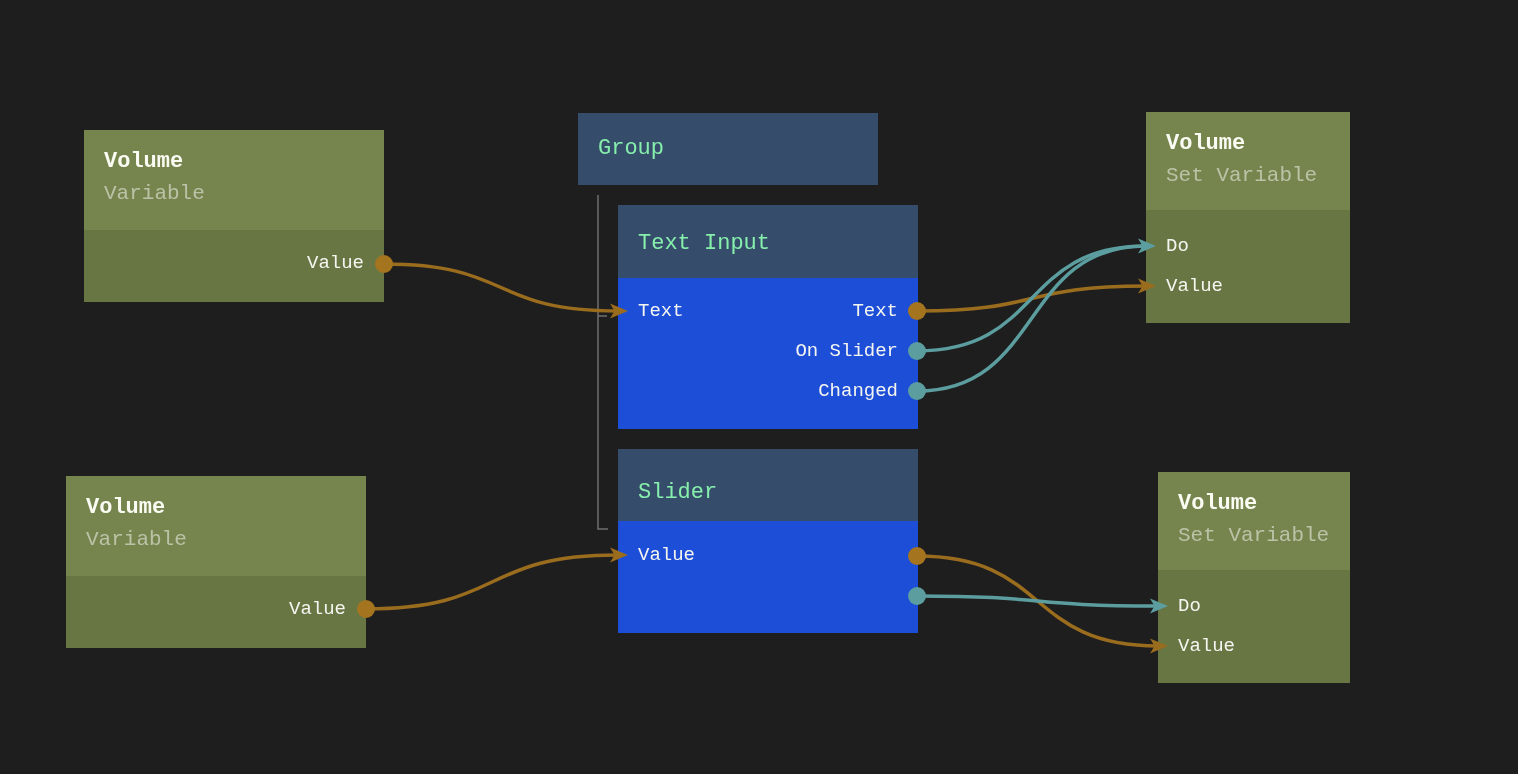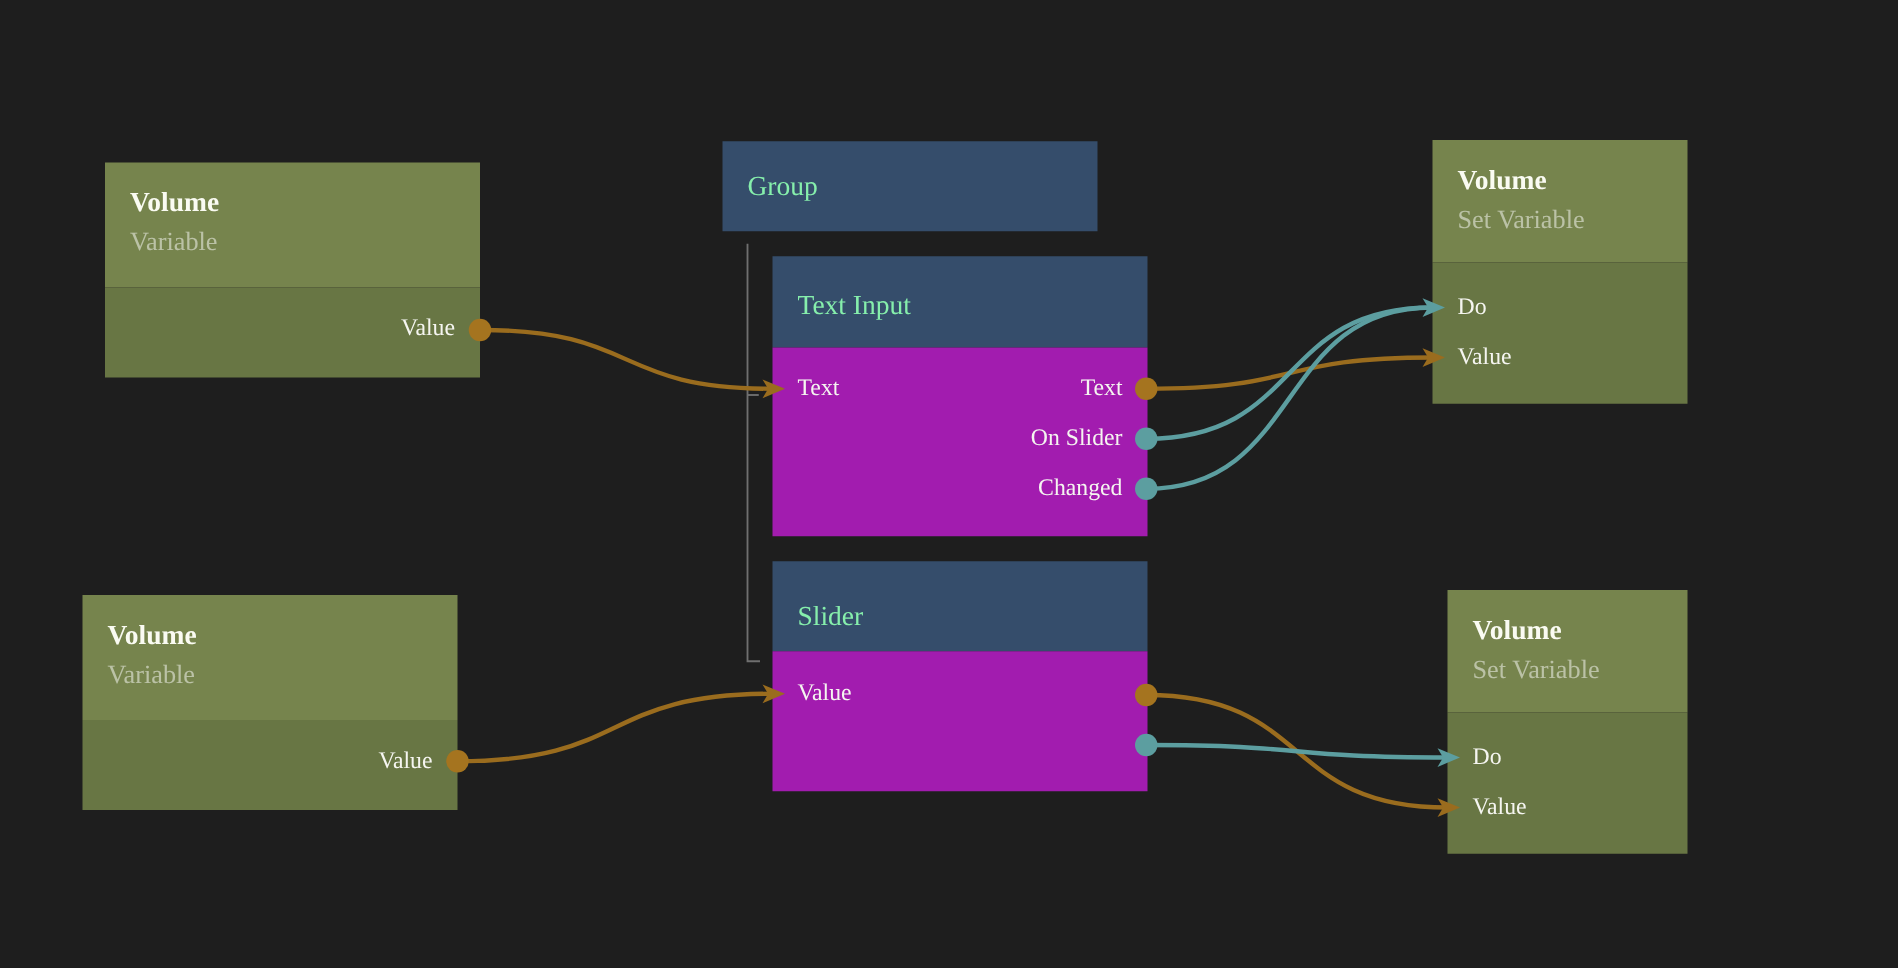--- a/index.html
+++ b/index.html
@@ -1,27 +1,27 @@
 <!DOCTYPE html>
 <html><head>
 <meta charset="utf-8">
 <style>
   html,body{margin:0;padding:0;background:#1e1e1e;}
   .canvas{
     position:relative;width:1350px;height:774px;background:#1e1e1e;
-    font-family:Liberation Serif, serif;overflow:hidden;
+    font-family:Liberation Mono, monospace;overflow:hidden;
   }
   .wires{position:absolute;left:0;top:0;width:1518px;height:774px;z-index:5;pointer-events:none;}
   .node{position:absolute;z-index:2;}
   .node .hdr{box-sizing:border-box;padding:17px 20px 0 20px;}
   .node .body{box-sizing:border-box;}
   .green .hdr{background:#76844D;}
   .green .body{background:#687644;}
   .blue .hdr{background:#354D6B;}
-  .blue .body{background:#a21caf;}
+  .blue .body{background:#1d4ed8;}
   .title{font-size:22px;line-height:30px;color:#86efac;font-weight:400;}
   .green .title{font-weight:700;color:#FAFBF2;}
   .subtitle{font-size:21px;line-height:29px;margin-top:2px;color:rgba(255,255,255,0.50);}
   .hdr-flex{display:flex;align-items:center;padding:0 0 0 20px;box-sizing:border-box;}
   .row{height:40px;display:flex;align-items:center;padding:0 20px;box-sizing:border-box;}
   .plabel{font-size:19px;color:#F5F5F0;}
   .r{margin-left:auto;}
 </style>
 </head>
 <body>

